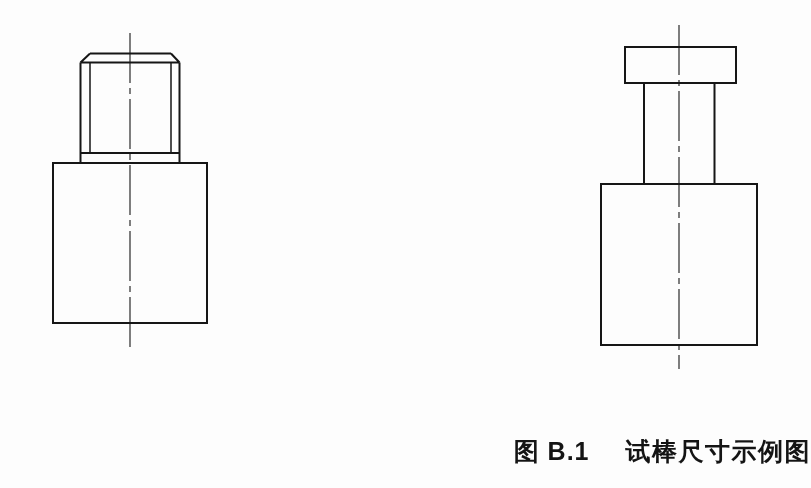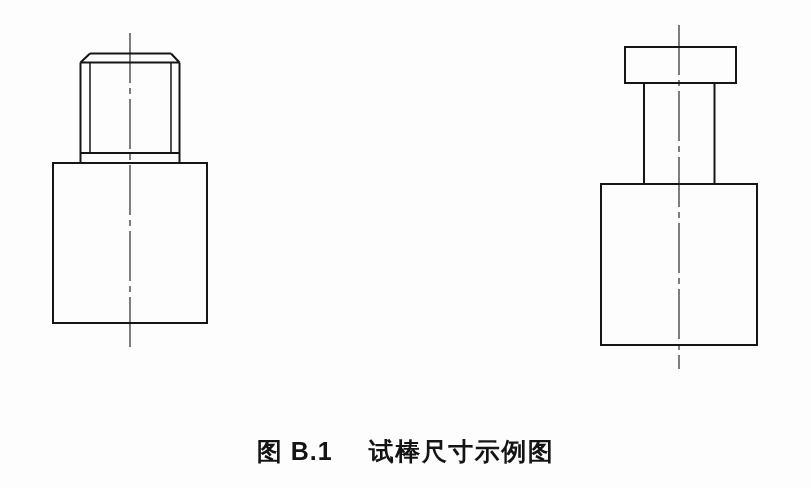--- a/index.html
+++ b/index.html
@@ -28,21 +28,21 @@
     stroke-width: 1.5;
   }
   .centerline {
     fill: none;
     stroke-width: 1.1;
   }
   .caption {
     position: absolute;
     left: 0; right: 0;
     top: 436px;
-    text-align: center;
+    text-align: right;
     font-size: 25px;
     line-height: 30px;
     font-weight: 700;
     color: #141414;
     letter-spacing: 1.5px;
     white-space: nowrap;
   }
   .caption .caption-label {
     letter-spacing: 1px;
     margin-right: 36px;

